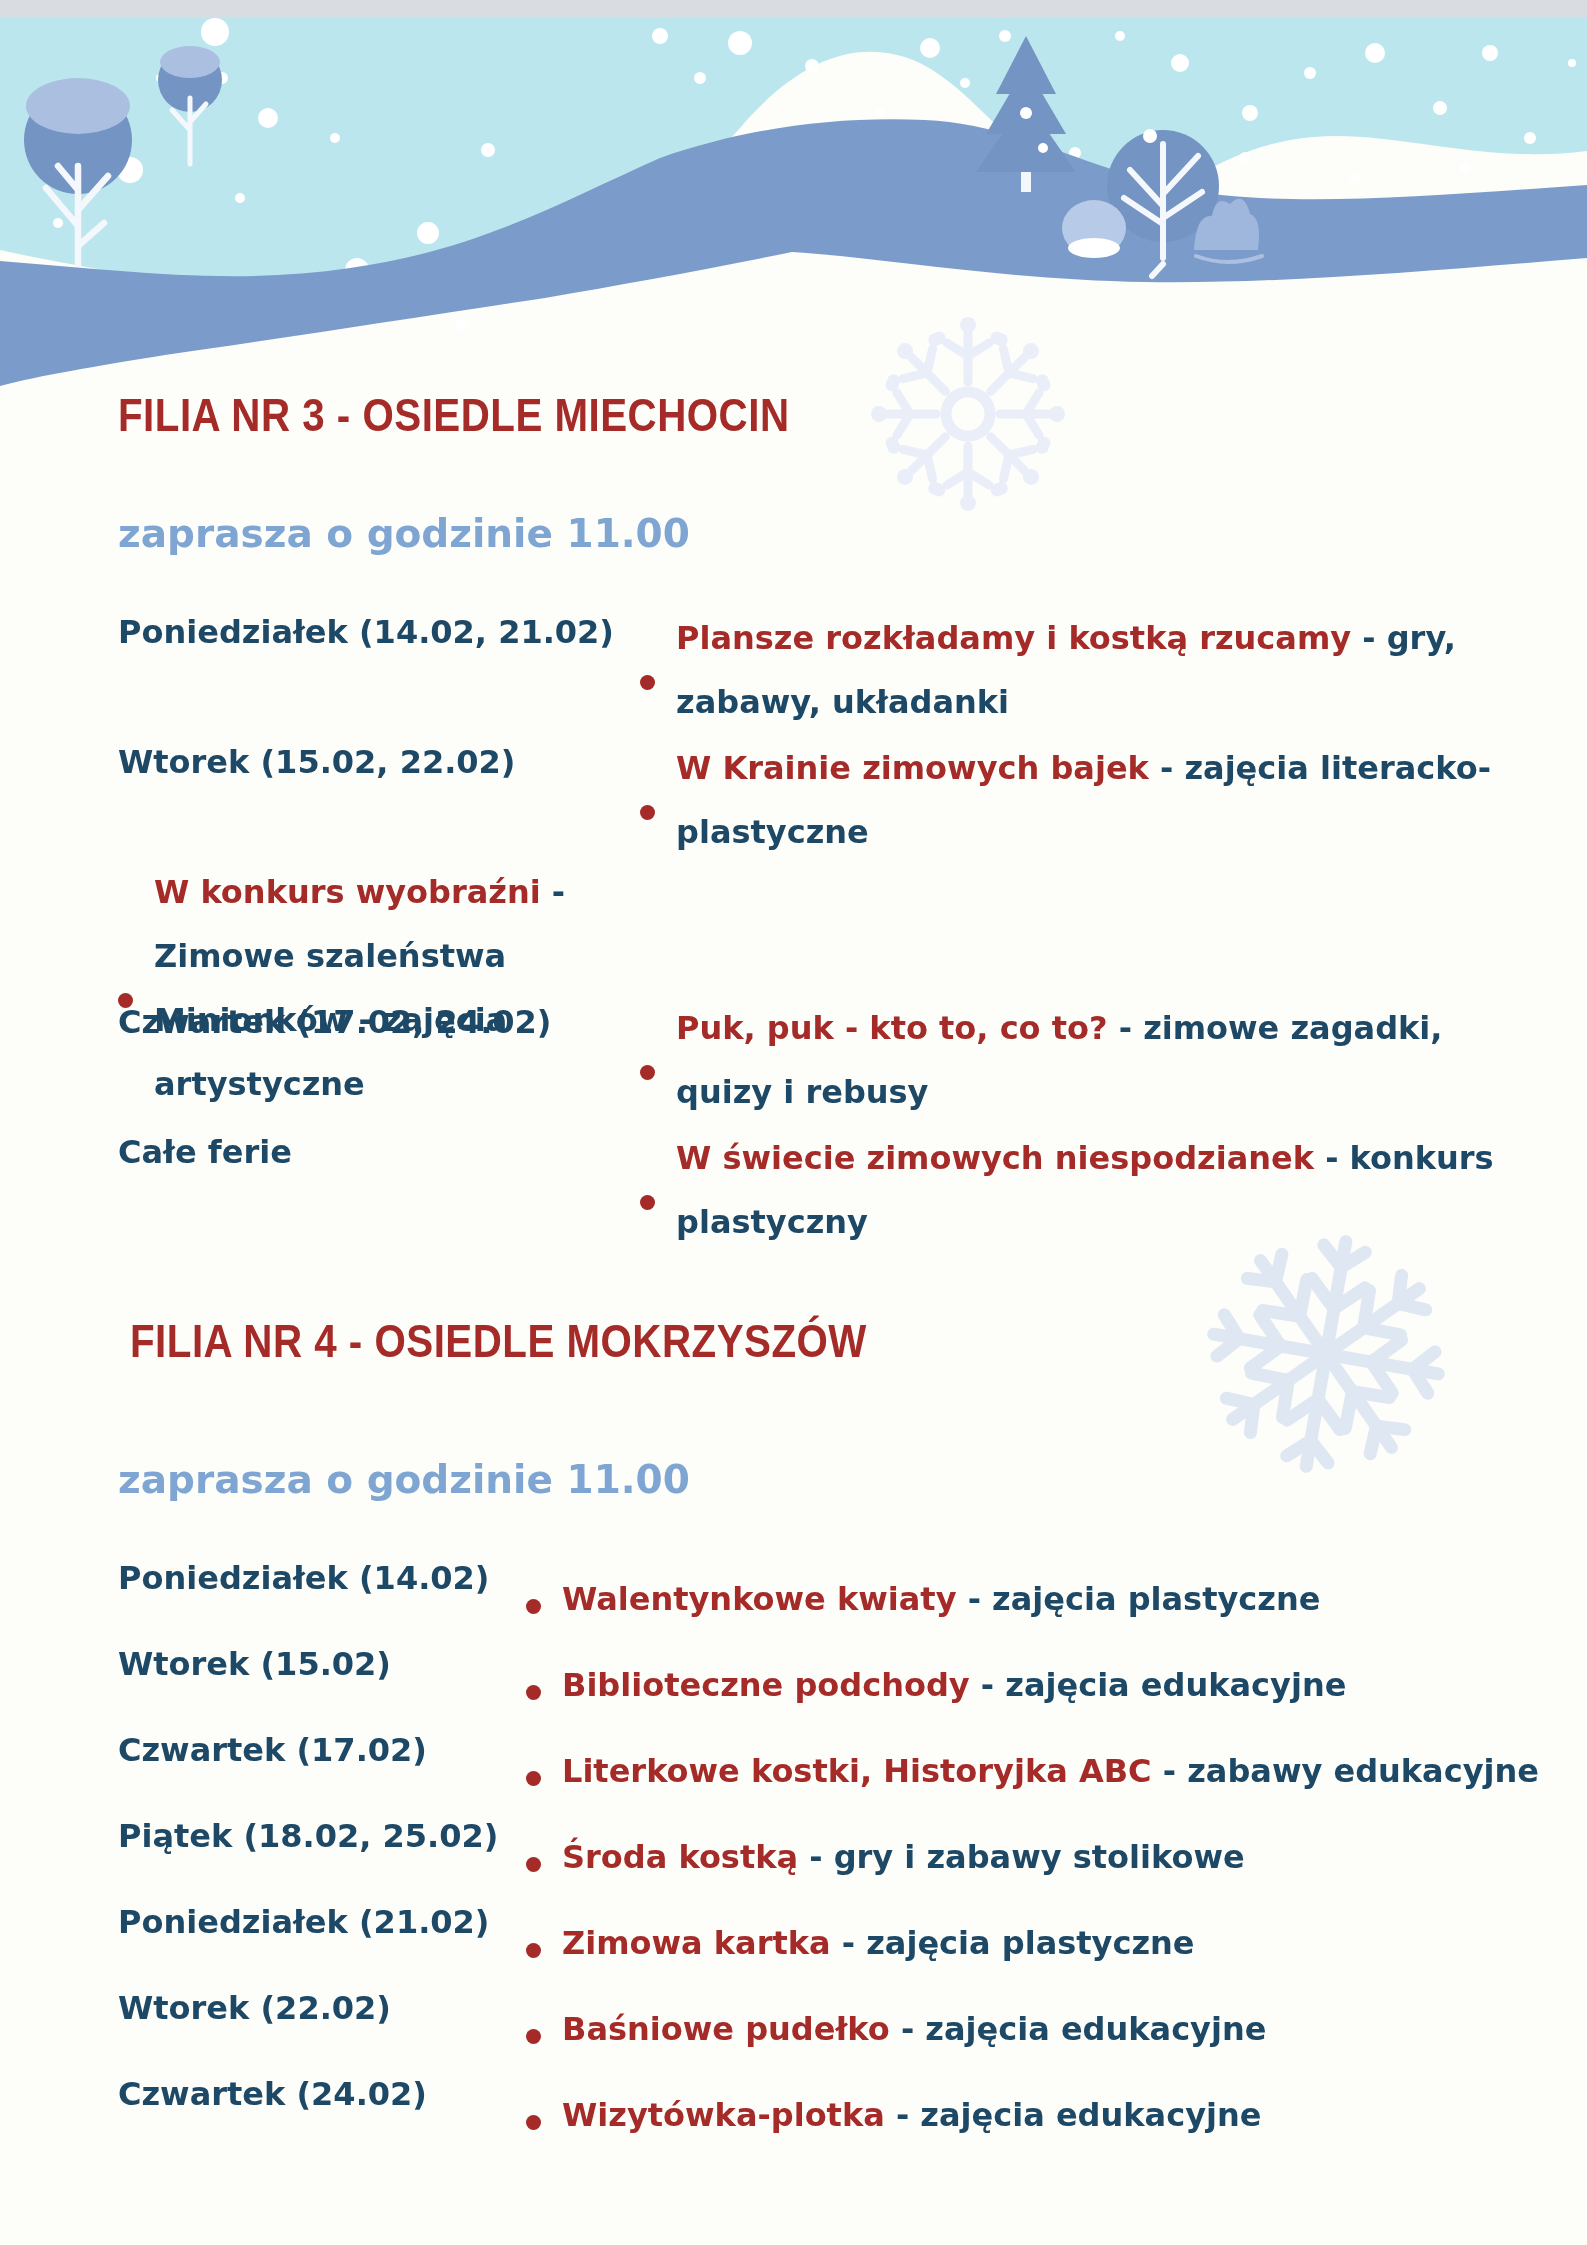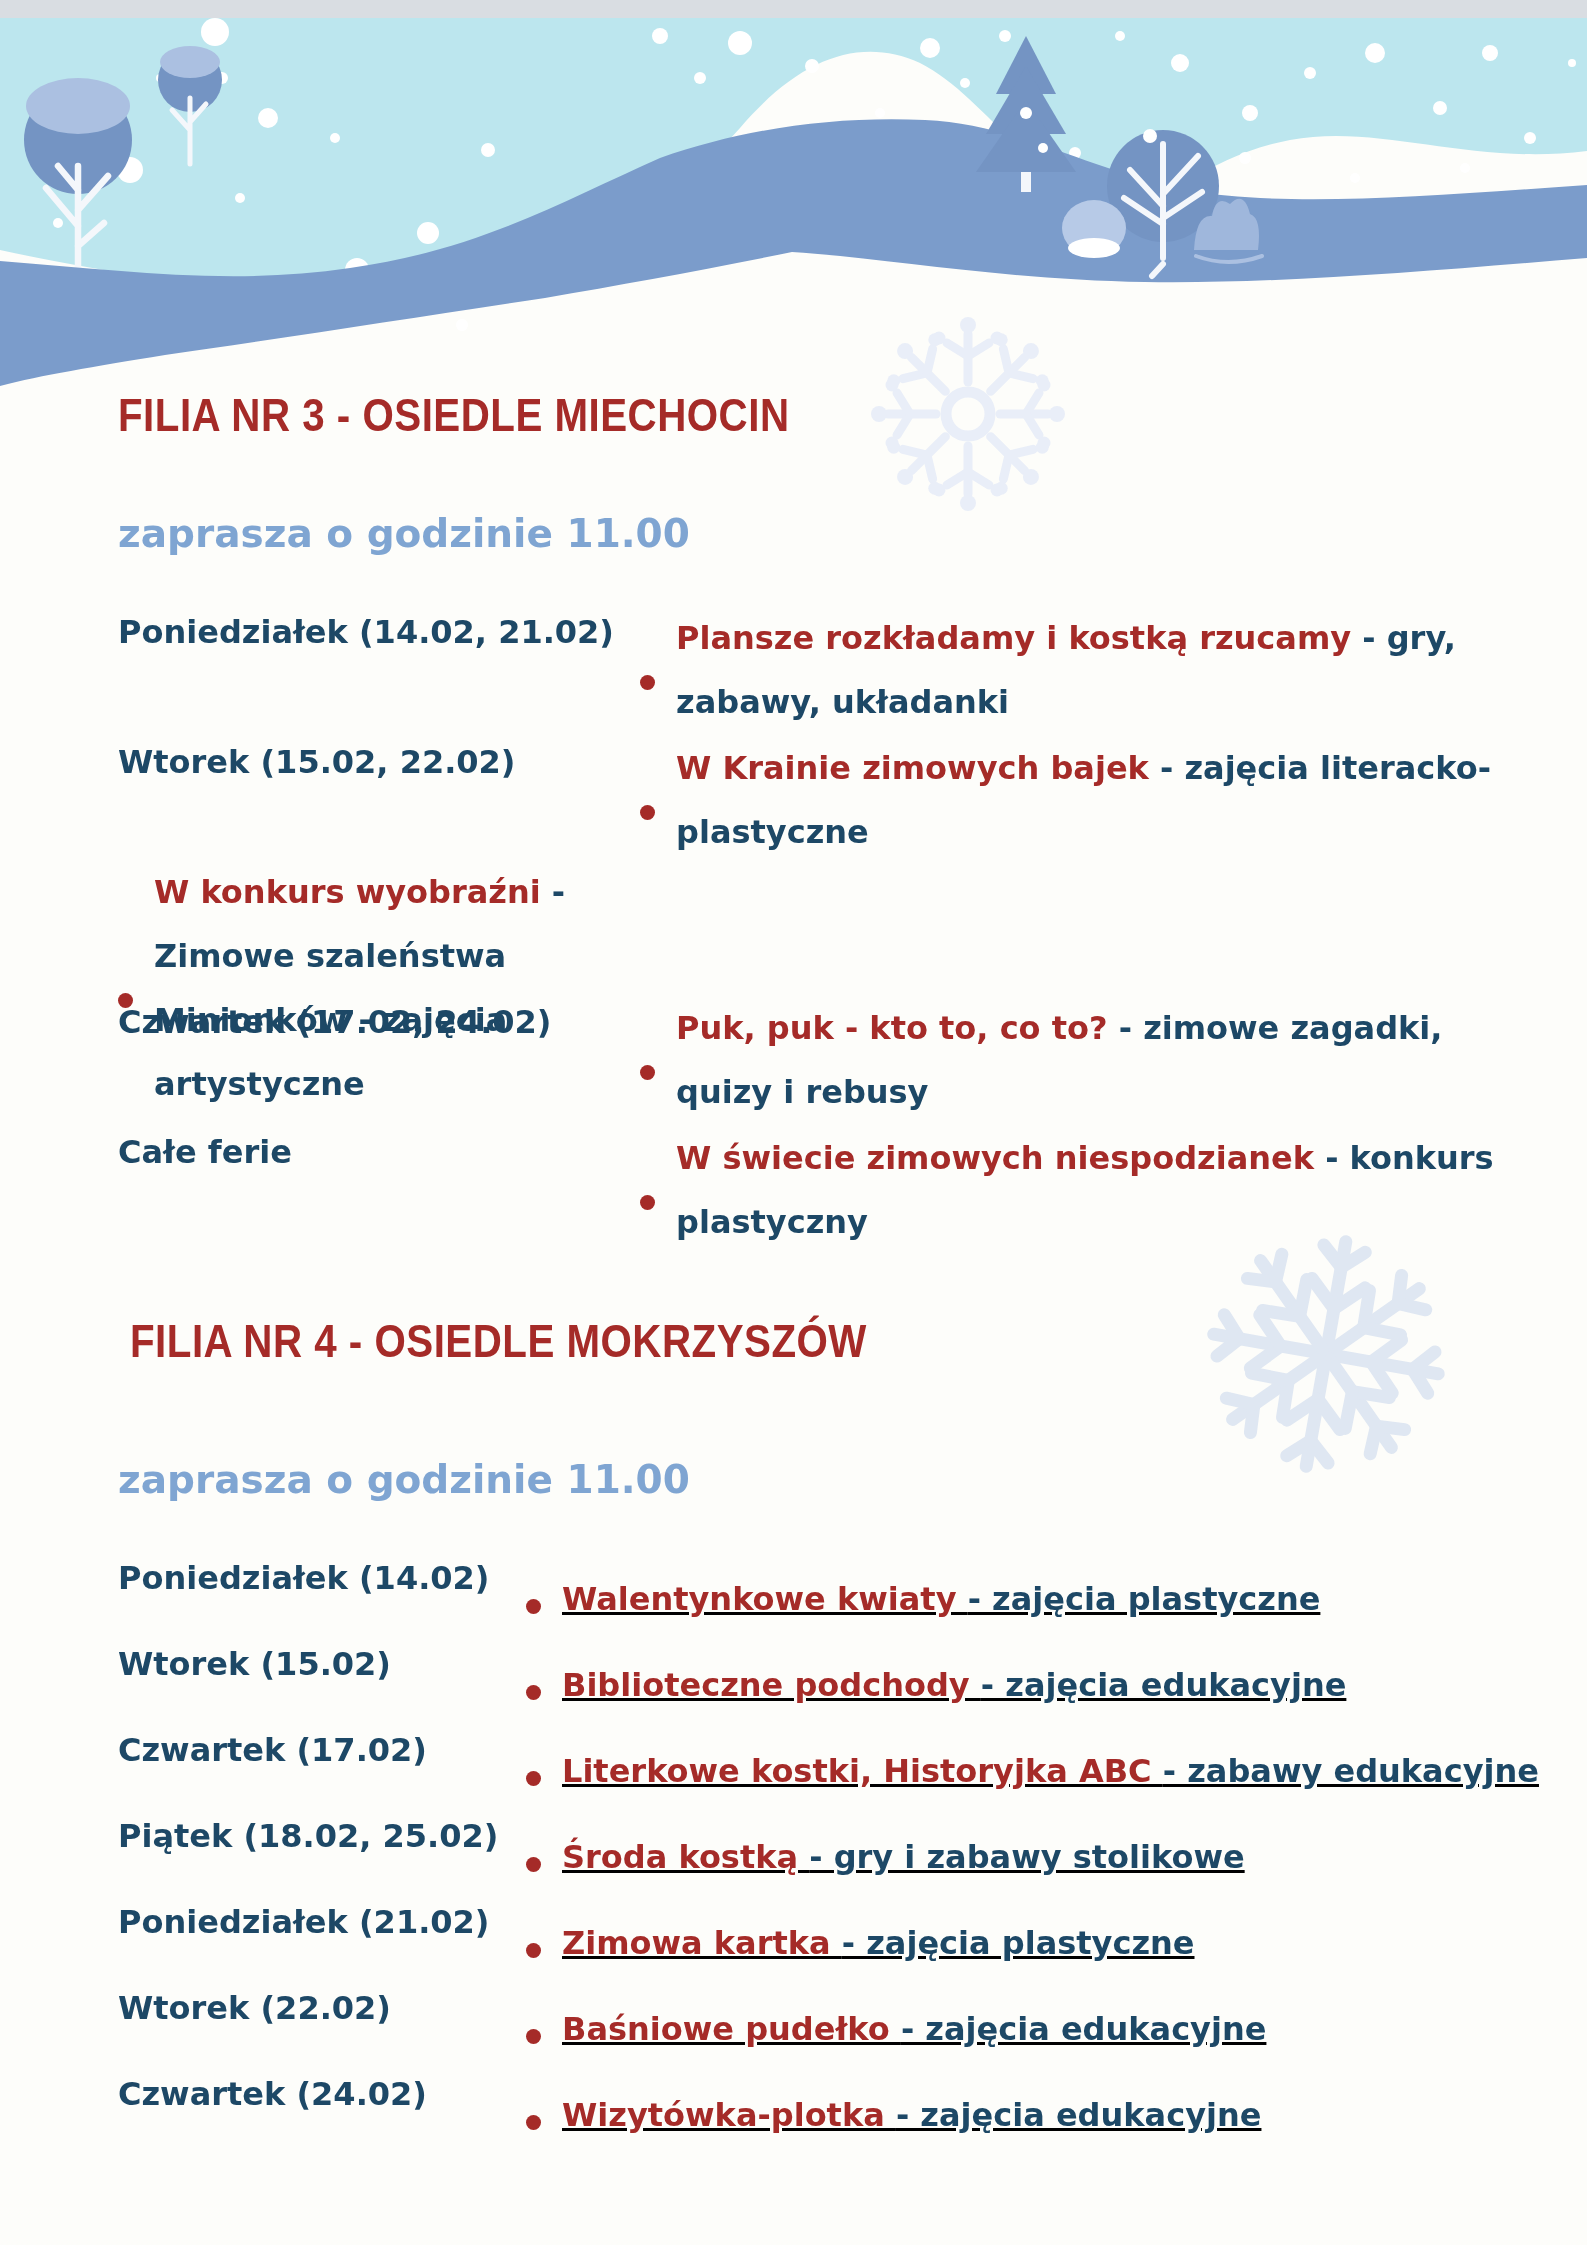--- a/index.html
+++ b/index.html
@@ -36,21 +36,21 @@
   #s1-rows{left:118px;top:592px;width:1420px;}
   #s2-rows{left:118px;top:1538px;width:1460px;}
   .row{display:grid;}
   #s1-rows .row{grid-template-columns:522px 1fr;height:130px;}
   #s2-rows .row{grid-template-columns:408px 1fr;height:86px;}
   .day{font-size:32px;font-weight:700;color:var(--navy);line-height:44px;}
   .act{display:flex;align-items:center;}
   .dot{width:15px;height:15px;border-radius:50%;background:var(--red);margin:15px 21px 0 0;flex:none;}
   .txt{margin:0;font-size:32px;font-weight:700;}
   #s1-rows .txt{line-height:64px;margin-top:-10px;}
-  #s2-rows .txt{line-height:44px;white-space:nowrap;text-decoration:underline;}
+  #s2-rows .txt{line-height:44px;white-space:nowrap;}
   .t-red{color:var(--red);}
   .t-navy{color:var(--navy);}
 </style>
 </head>
 <body>
 
 <div class="page">
 
   <svg class="header-art" width="1587" height="430" viewBox="0 0 1587 430">
 

